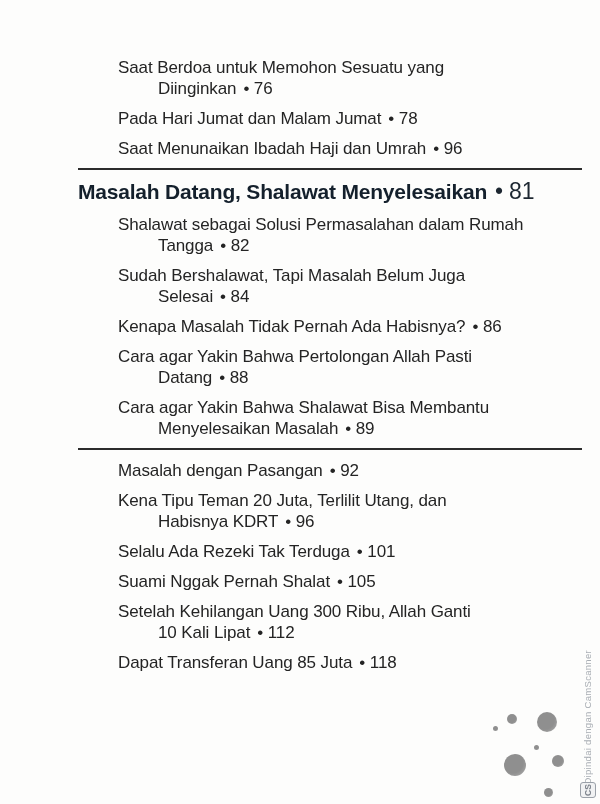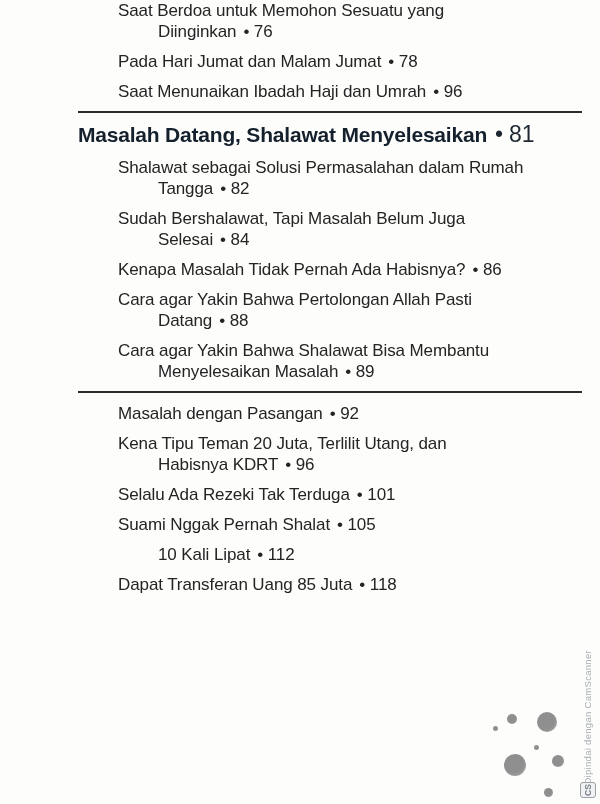--- a/index.html
+++ b/index.html
@@ -6,21 +6,21 @@
   body { background: #e8e8e8; }
   .page {
     position: relative;
     width: 600px;
     height: 804px;
     background: #fdfdfc;
     overflow: hidden;
     font-family: "Liberation Sans", "DejaVu Sans", sans-serif;
     color: #242424;
   }
-  .toc { }
+  .toc { padding-top: 57px; }
 
   .item {
     margin: 0 20px 9px 118px;
     font-size: 17px;
     line-height: 21px;
     color: #242424;
     letter-spacing: -0.1px;
   }
   .item .line { white-space: nowrap; }
   .item .l2 { padding-left: 40px; }
@@ -151,20 +151,21 @@
         <div class="line l1"><span>Kena Tipu Teman 20 Juta, Terlilit Utang, dan</span></div>
         <div class="line l2"><span>Habisnya KDRT</span><span class="pg">• 96</span></div>
       </div>
       <div class="item">
         <div class="line l1"><span>Selalu Ada Rezeki Tak Terduga</span><span class="pg">• 101</span></div>
       </div>
       <div class="item">
         <div class="line l1"><span>Suami Nggak Pernah Shalat</span><span class="pg">• 105</span></div>
       </div>
       <div class="item">
+        <div class="line l1"><span>Setelah Kehilangan Uang 300 Ribu, Allah Ganti</span></div>
         <div class="line l2"><span>10 Kali Lipat</span><span class="pg">• 112</span></div>
       </div>
       <div class="item">
         <div class="line l1"><span>Dapat Transferan Uang 85 Juta</span><span class="pg">• 118</span></div>
       </div>
     </div>
 
   </div>
 
   <div class="ink-dot dot1"></div>

